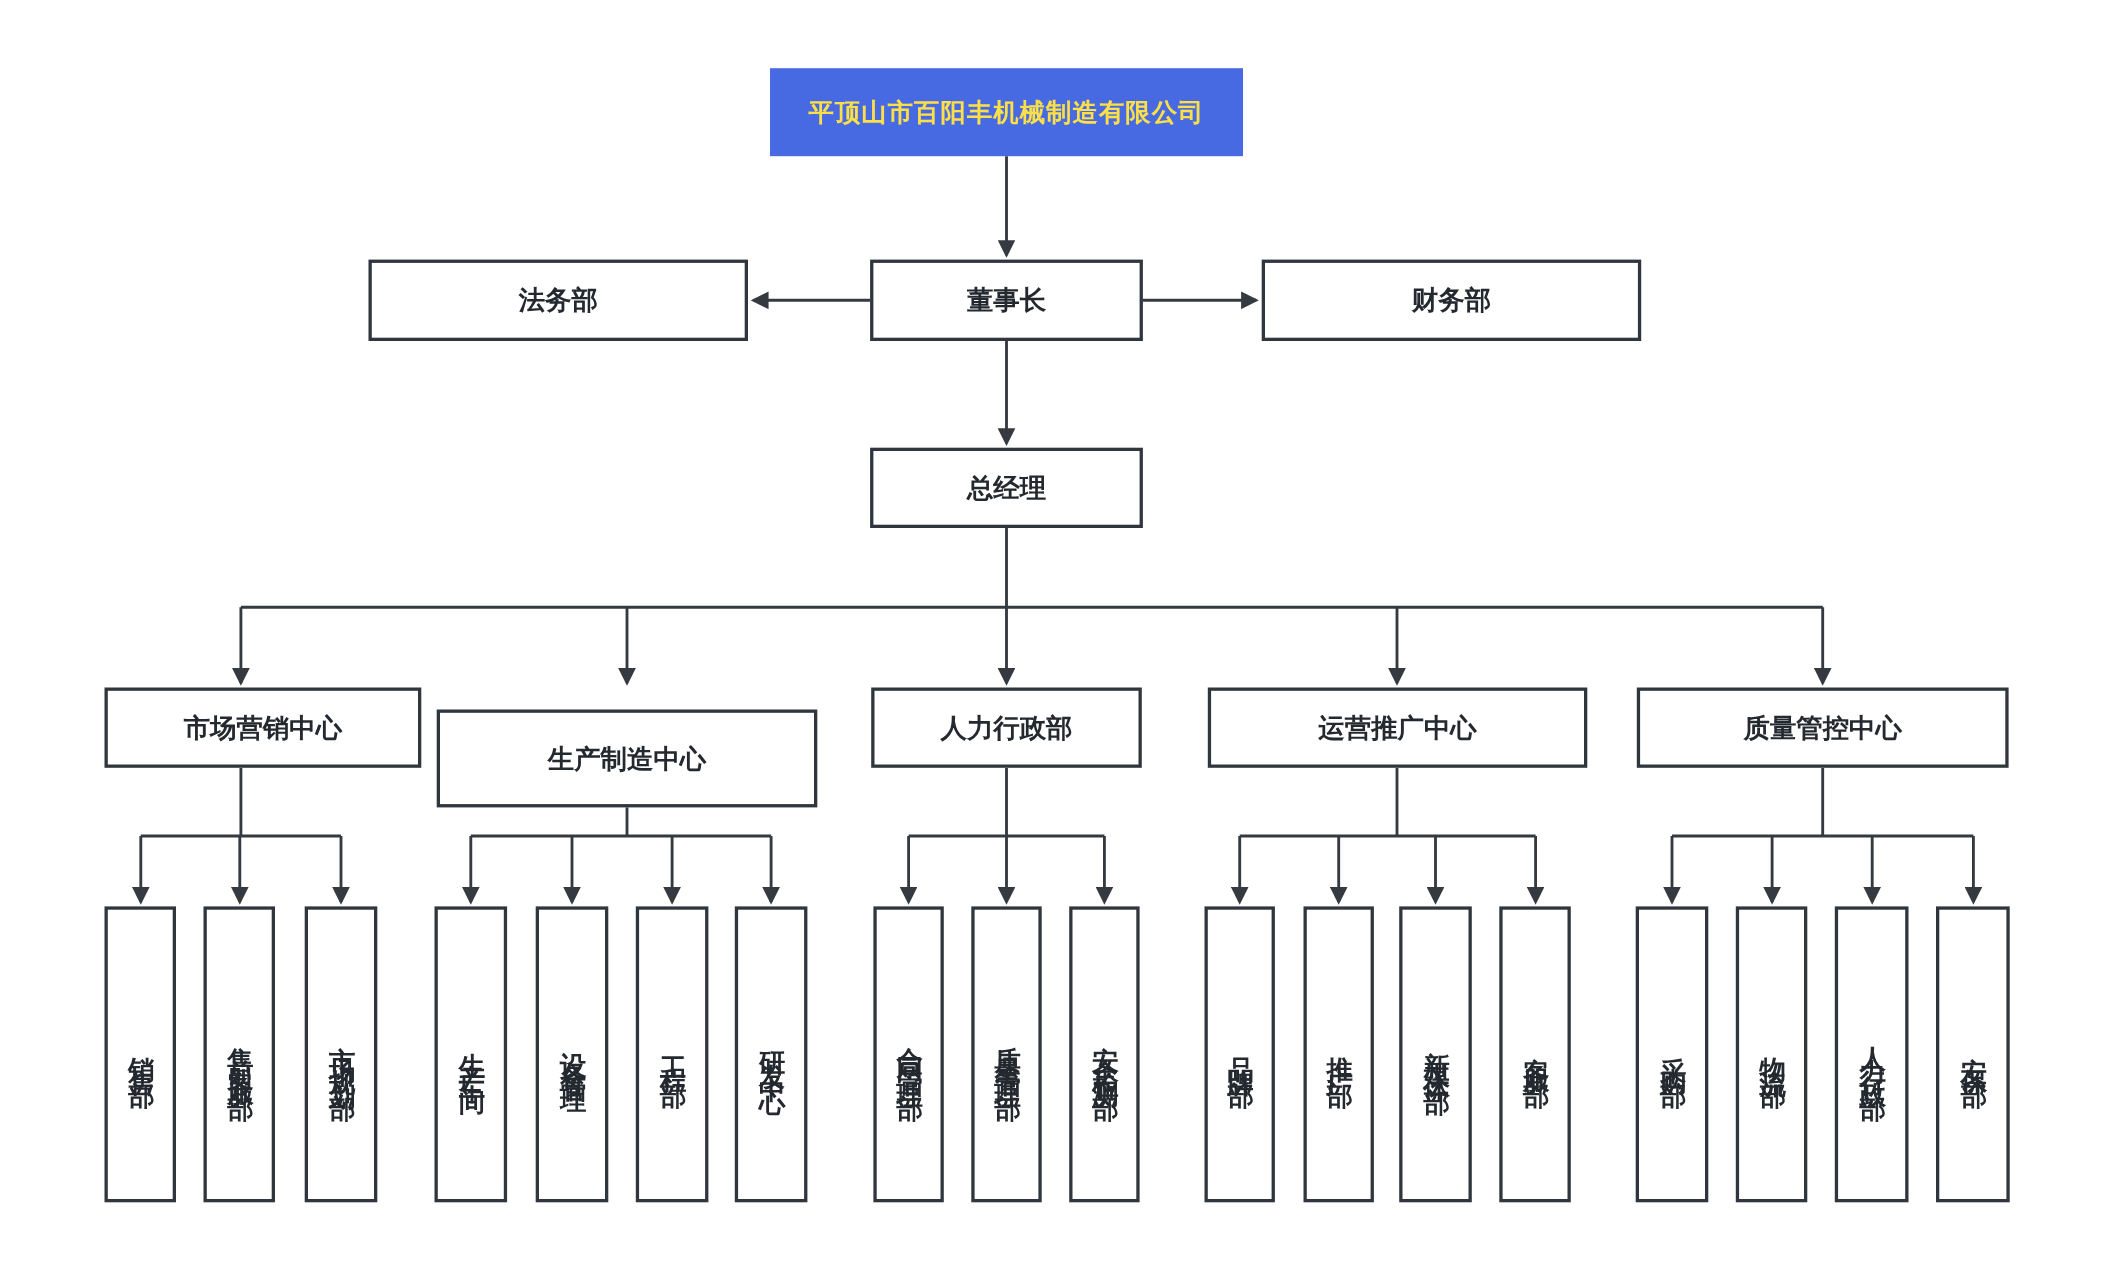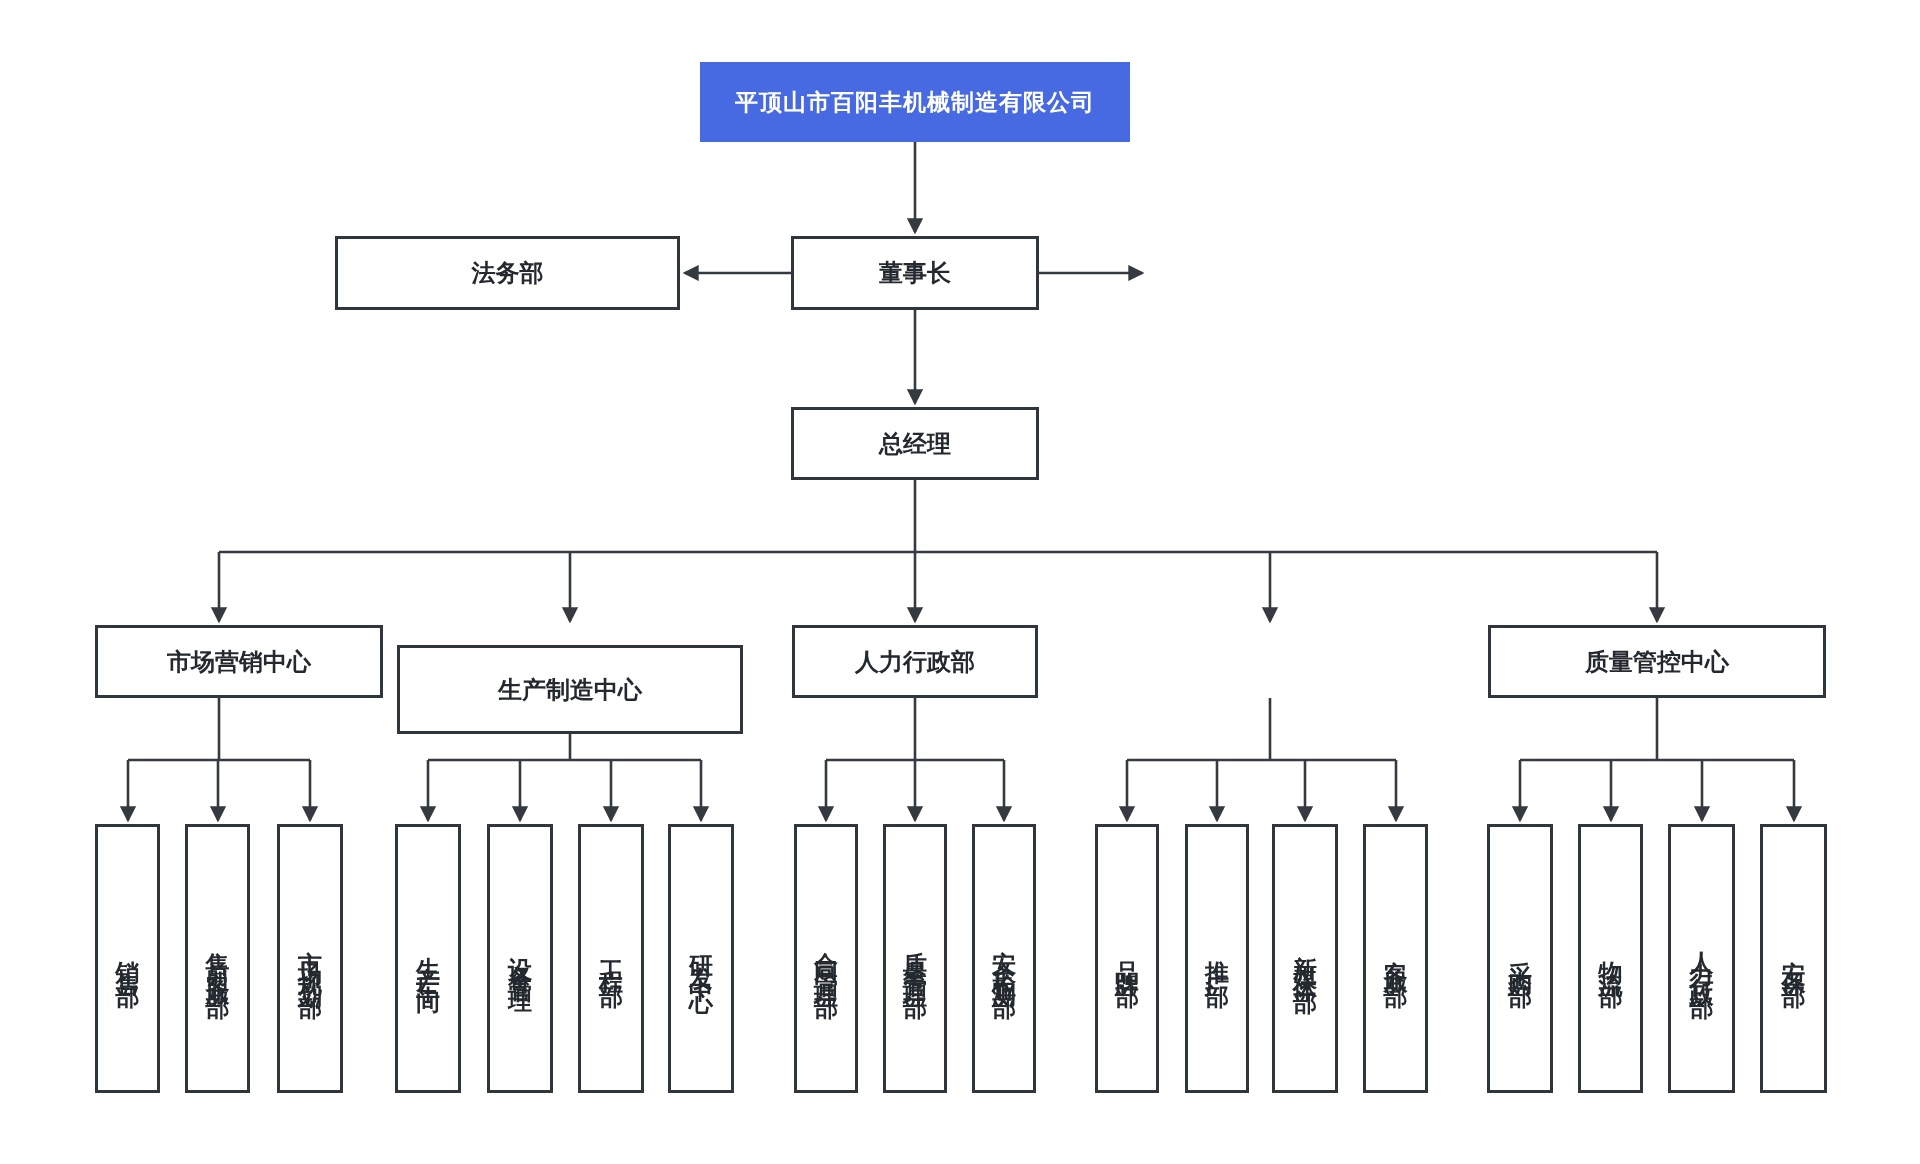--- a/index.html
+++ b/index.html
@@ -6,21 +6,21 @@
   body{font-family:"Liberation Sans","DejaVu Sans",sans-serif;}
   #canvas{position:relative;width:1920px;height:1164px;background:#ffffff;overflow:hidden;}
   svg.wires{position:absolute;left:0;top:0;width:1920px;height:1164px;pointer-events:none;}
   svg.wires line{stroke:#343a40;stroke-width:2.6;}
   svg.wires .arrhead{fill:#343a40;}
   .node{
     position:absolute;box-sizing:border-box;background:#ffffff;
     border:3px solid #2f363d;display:flex;align-items:center;justify-content:center;
     font-weight:bold;color:#24292f;font-size:24px;text-align:center;
   }
-  .node.root{background:#4769e1;border:none;color:#ffffff;font-size:23px;letter-spacing:1px;}
+  .node.root{background:#4769e1;border:none;color:#fde047;font-size:23px;letter-spacing:1px;}
   .node.vert .lbl{writing-mode:vertical-rl;text-orientation:upright;letter-spacing:0.45em;line-height:1;}
   .lbl{display:block;}
 </style>
 </head>
 <body>
 
 <div id="canvas">
 
   <svg class="wires">
     <defs>
@@ -82,33 +82,39 @@
   <div class="node root" style="left:700px;top:62px;width:430px;height:80px">
     <span class="lbl">平顶山市百阳丰机械制造有限公司</span>
   </div>
 
   <div class="node" style="left:335px;top:236px;width:345px;height:74px">
     <span class="lbl">法务部</span>
   </div>
   <div class="node" style="left:791px;top:236px;width:248px;height:74px">
     <span class="lbl">董事长</span>
   </div>
+  <div class="node" style="left:1147px;top:236px;width:345px;height:74px">
+    <span class="lbl">财务部</span>
+  </div>
 
   <div class="node" style="left:791px;top:407px;width:248px;height:73px">
     <span class="lbl">总经理</span>
   </div>
 
   <div class="node" style="left:95px;top:625px;width:288px;height:73px">
     <span class="lbl">市场营销中心</span>
   </div>
   <div class="node" style="left:397px;top:645px;width:346px;height:89px">
     <span class="lbl">生产制造中心</span>
   </div>
   <div class="node" style="left:792px;top:625px;width:246px;height:73px">
     <span class="lbl">人力行政部</span>
+  </div>
+  <div class="node" style="left:1098px;top:625px;width:345px;height:73px">
+    <span class="lbl">运营推广中心</span>
   </div>
   <div class="node" style="left:1488px;top:625px;width:338px;height:73px">
     <span class="lbl">质量管控中心</span>
   </div>
 
   <div class="node vert" style="left:95px;top:824px;width:65px;height:269px">
     <span class="lbl">销售部</span>
   </div>
   <div class="node vert" style="left:185px;top:824px;width:65px;height:269px">
     <span class="lbl">售前客服部</span>

